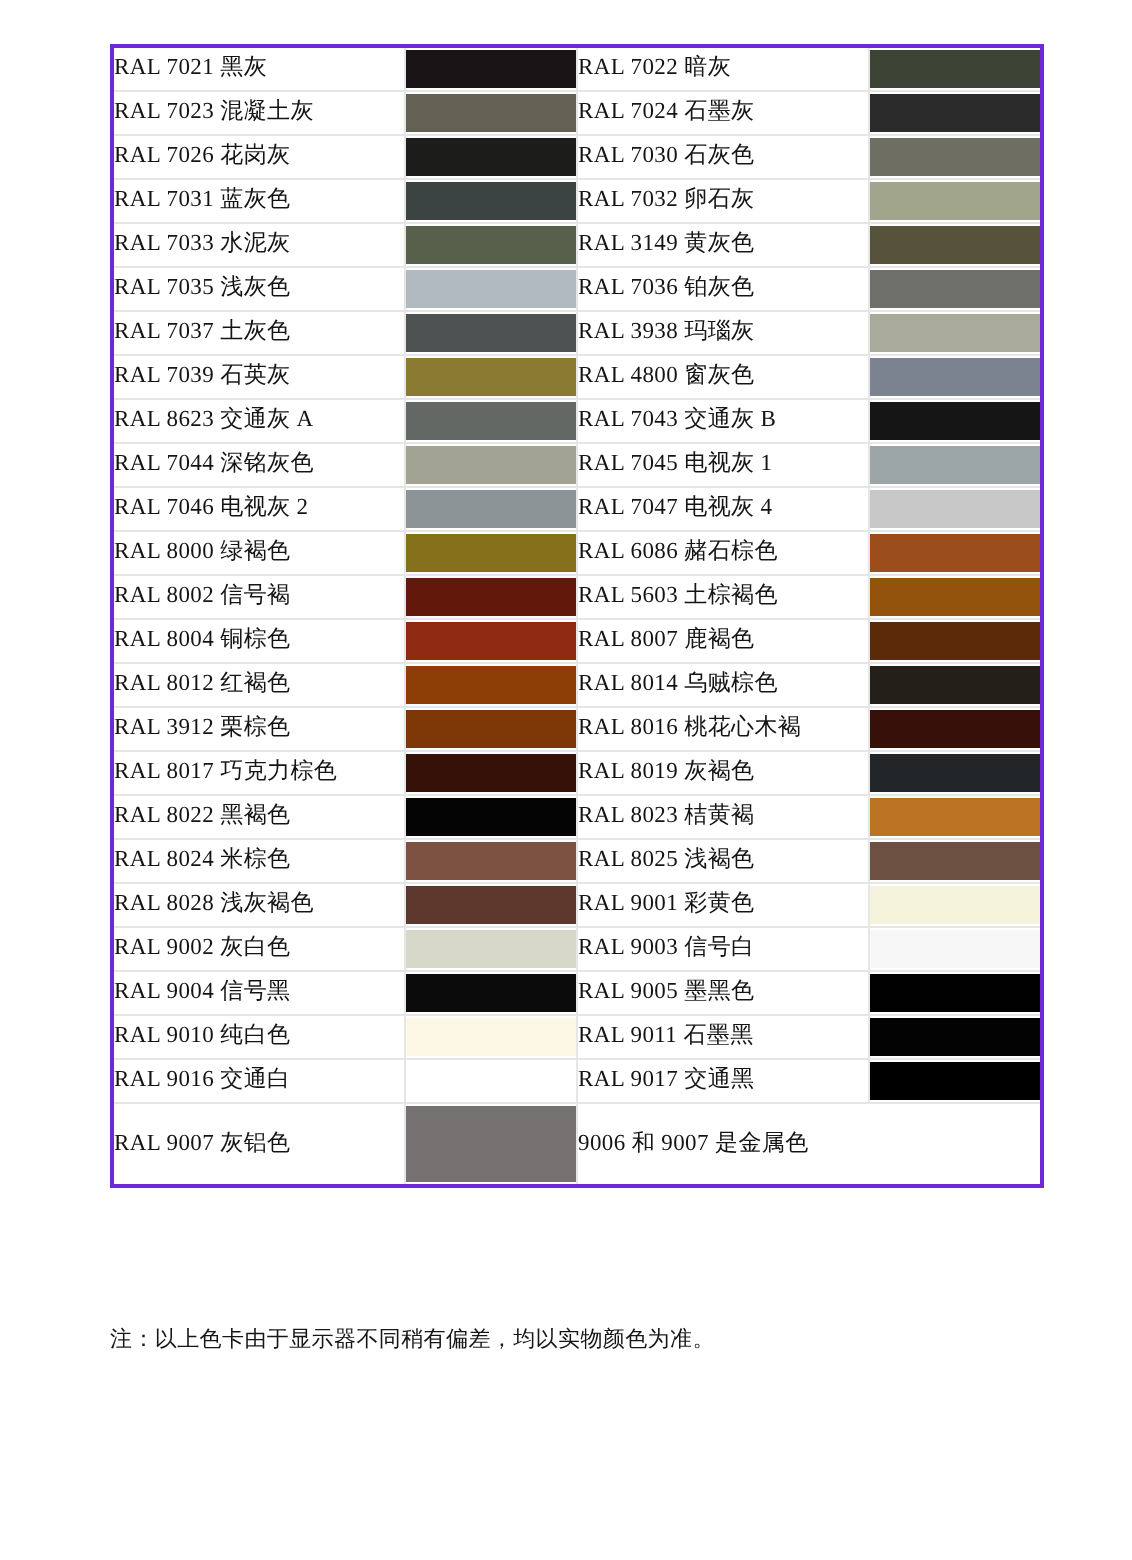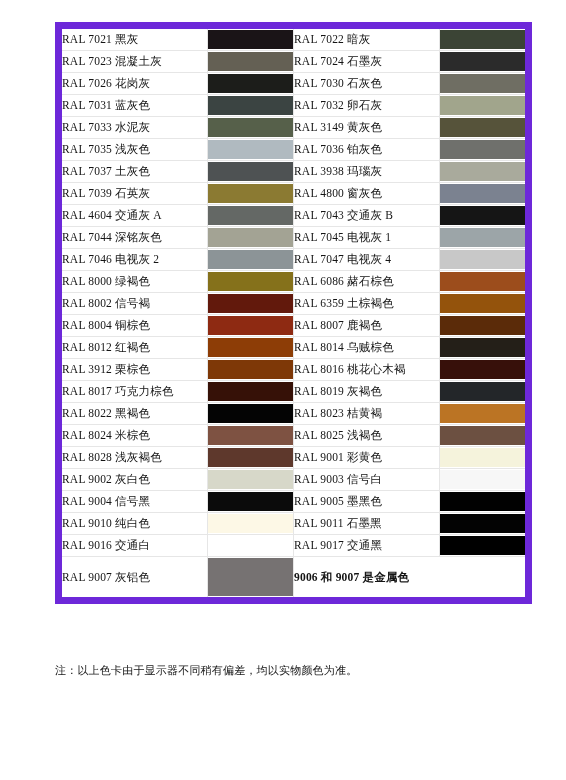--- a/index.html
+++ b/index.html
@@ -26,21 +26,21 @@
     position: absolute;
     left: 55px;
     top: 22px;
     width: 460px;
   }
 
   table.ral-table {
     border-collapse: collapse;
     table-layout: fixed;
     width: 460px;
-    border: 7px solid #6d28d9;
+    border: 2px solid #6d28d9;
     background: #ffffff;
   }
 
   table.ral-table td {
     border: 1px solid #e6e6e6;
     padding: 0;
     vertical-align: middle;
     height: 21px;
   }
 
@@ -71,21 +71,20 @@
   tr.last-row td.name-cell { line-height: 40px; font-family: Liberation Serif, serif; }
 
   td.note-cell {
     padding: 1px 6px 1px 7px;
     font-size: 11.5px;
     line-height: 18px;
     color: #141414;
     text-align: justify;
     text-align-last: left;
     letter-spacing: 0.2px;
-    font-weight: bold;
   }
 
   .footer-note {
     position: absolute;
     left: 55px;
     top: 662px;
     width: 460px;
     font-size: 11px;
     line-height: 16px;
     color: #161616;
@@ -184,21 +183,21 @@
           <td class="swatch-cell">
               <span class="swatch" style="background-color: rgb(139, 122, 50);"></span>
             </td>
           <td class="name-cell">RAL 4800 窗灰色</td>
           <td class="swatch-cell">
               <span class="swatch" style="background-color: rgb(123, 130, 144);"></span>
             </td>
         </tr>
 
         <tr>
-          <td class="name-cell">RAL 4604 交通灰 A</td>
+          <td class="name-cell">RAL 8623 交通灰 A</td>
           <td class="swatch-cell">
               <span class="swatch" style="background-color: rgb(100, 104, 101);"></span>
             </td>
           <td class="name-cell">RAL 7043 交通灰 B</td>
           <td class="swatch-cell">
               <span class="swatch" style="background-color: rgb(21, 21, 21);"></span>
             </td>
         </tr>
 
         <tr>
@@ -232,21 +231,21 @@
           <td class="swatch-cell">
               <span class="swatch" style="background-color: rgb(156, 77, 28);"></span>
             </td>
         </tr>
 
         <tr>
           <td class="name-cell">RAL 8002 信号褐</td>
           <td class="swatch-cell">
               <span class="swatch" style="background-color: rgb(98, 25, 12);"></span>
             </td>
-          <td class="name-cell">RAL 6359 土棕褐色</td>
+          <td class="name-cell">RAL 5603 土棕褐色</td>
           <td class="swatch-cell">
               <span class="swatch" style="background-color: rgb(148, 83, 12);"></span>
             </td>
         </tr>
 
         <tr>
           <td class="name-cell">RAL 8004 铜棕色</td>
           <td class="swatch-cell">
               <span class="swatch" style="background-color: rgb(142, 42, 18);"></span>
             </td>

